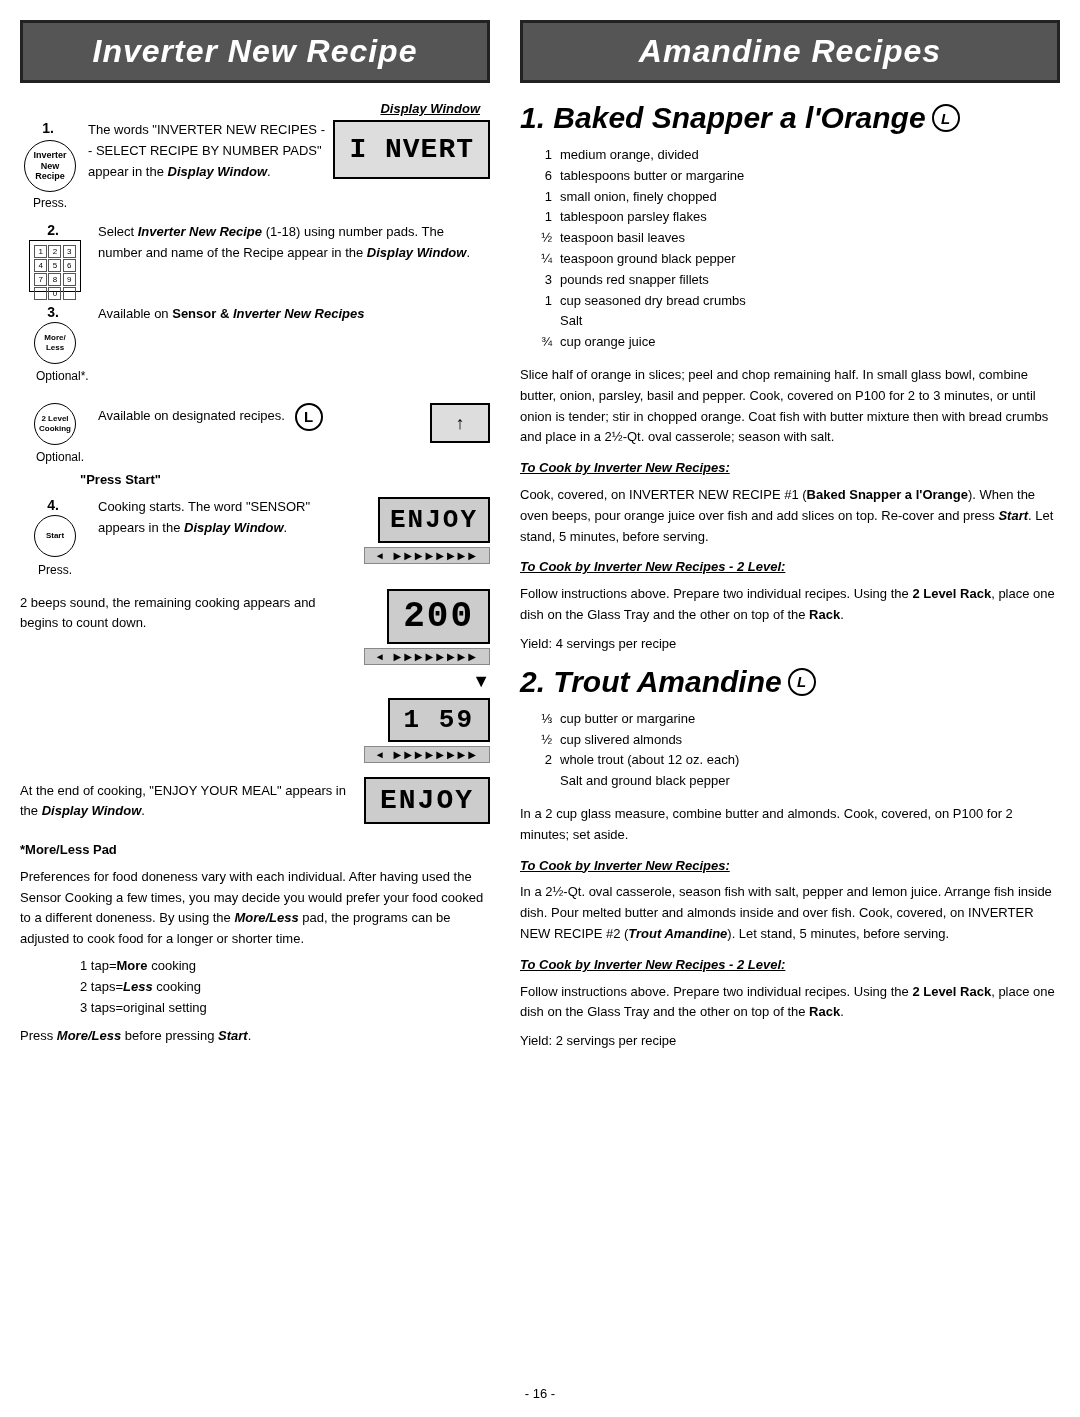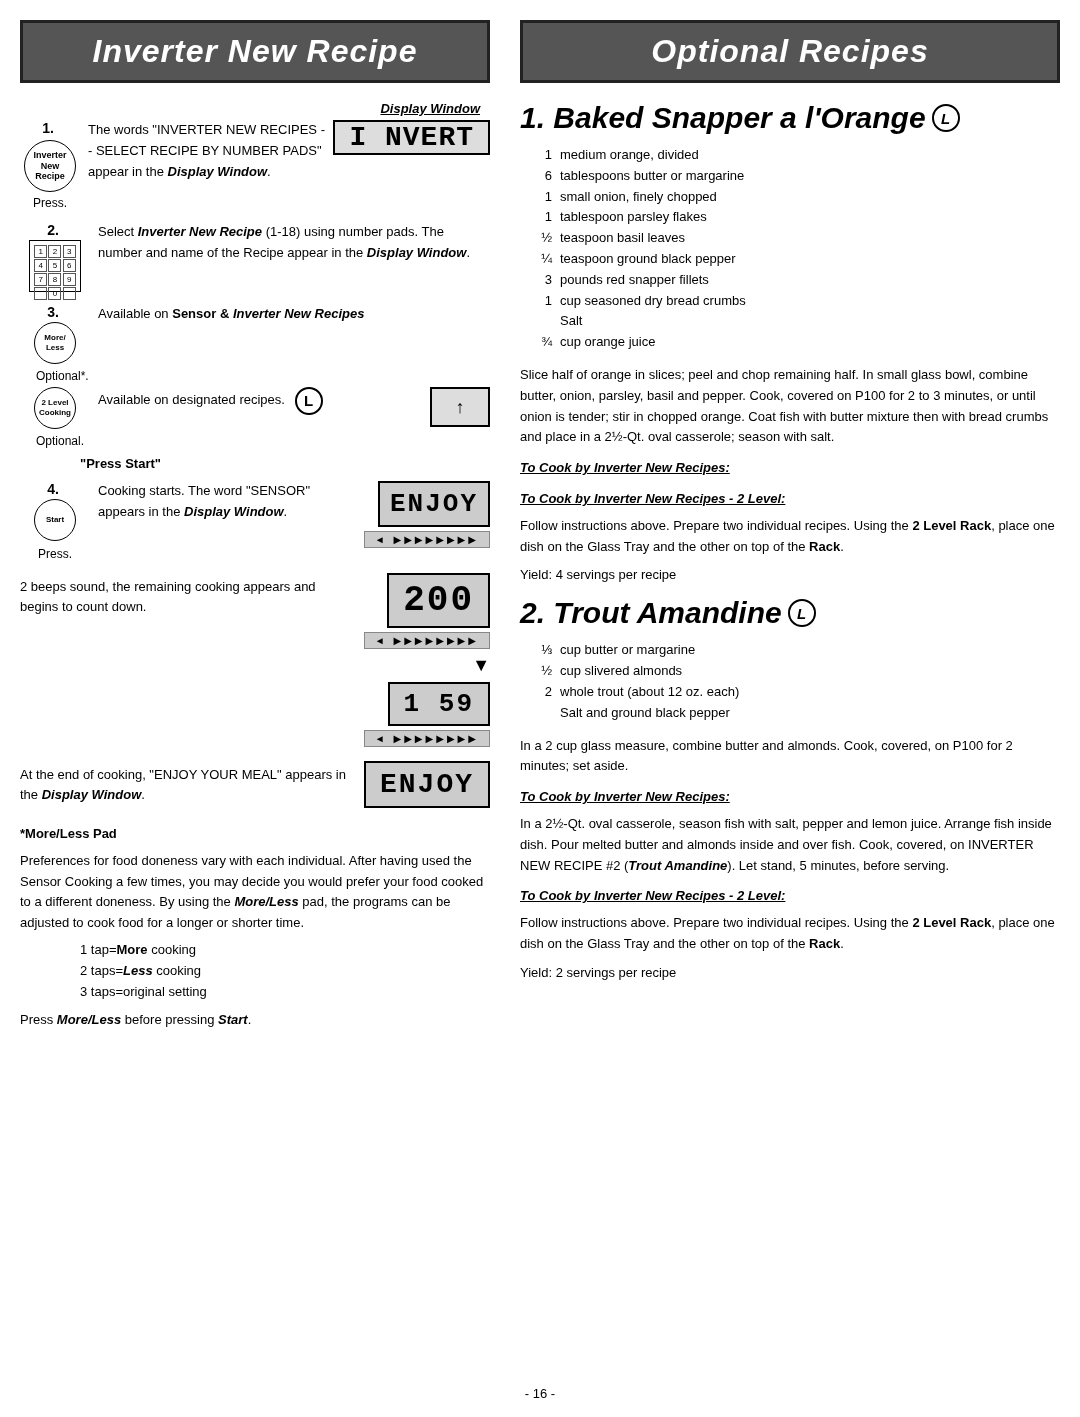--- a/index.html
+++ b/index.html
@@ -321,21 +321,21 @@
       margin-right: 4px;
     }
 
     .invert-display-box {
       border: 2px solid #000;
       background: #ddd;
       font-family: 'Courier New', monospace;
       font-size: 28px;
       font-weight: bold;
       letter-spacing: 1px;
-      padding: 0 14px;
+      padding: 12px 14px;
       text-align: center;
       min-width: 130px;
     }
 
   </style>
 </head>
 <body>
 
 <div class="page">
 
@@ -396,21 +396,21 @@
         <div class="step-left">
           <span class="step-num-label">3.</span>
           <div class="step-icon small">
             More/<br>Less
           </div>
         </div>
         <div class="step-middle">
           Available on <b>Sensor &amp; <i>Inverter New Recipes</i></b>
         </div>
       </div>
-      <div style="margin-left:14px; margin-bottom:4px;">
+      <div style="margin-left:14px; margin-bottom:20px;">
         <span class="optional-label">Optional*.</span>
       </div>
       <div class="step-layout" style="margin-bottom:4px;">
         <div class="step-left">
           <div class="step-icon small" style="font-size:8px;">
             2 Level<br>Cooking
           </div>
         </div>
         <div class="step-middle">
           Available on designated recipes.
@@ -482,21 +482,21 @@
         <li>3 taps=original setting</li>
       </ul>
       <p>Press <b><i>More/Less</i></b> before pressing <b><i>Start</i></b>.</p>
     </div>
 
   </div>
 
   <div class="right-col">
 
     <div class="title-banner">
-      <span>Optional Recipes</span>
+      <span>Amandine Recipes</span>
     </div>
 
     <div>
       <div class="recipe-title">
         <span class="recipe-number">1.&nbsp;</span>
         <span style="font-size:30px; font-weight:900; font-style:italic;">Baked Snapper a l'Orange</span>
         <span class="l-circle">L</span>
       </div>
 
       <ul class="ingredients-list">
@@ -541,20 +541,21 @@
             <span class="ing-item">cup orange juice</span>
           </li>
       </ul>
 
       <div class="recipe-description">
         Slice half of orange in slices; peel and chop remaining half. In small glass bowl, combine butter, onion, parsley, basil and pepper. Cook, covered on P100 for 2 to 3 minutes, or until onion is tender; stir in chopped orange. Coat fish with butter mixture then with bread crumbs and place in a 2½-Qt. oval casserole; season with salt.
       </div>
 
       <div class="cook-section">
         <p><span class="cook-header">To Cook by Inverter New Recipes:</span></p>
+        <p>Cook, covered, on INVERTER NEW RECIPE #1 (<b>Baked Snapper a l'Orange</b>). When the oven beeps, pour orange juice over fish and add slices on top. Re-cover and press <b><i>Start</i></b>. Let stand, 5 minutes, before serving.</p>
       </div>
 
       <div class="cook-section">
         <p><span class="cook-header">To Cook by Inverter New Recipes - 2 Level:</span></p>
         <p>Follow instructions above. Prepare two individual recipes. Using the <b>2 Level Rack</b>, place one dish on the Glass Tray and the other on top of the <b>Rack</b>.</p>
       </div>
 
       <div class="yield-text">
         <span>Yield: 4 servings per recipe</span>
       </div>

